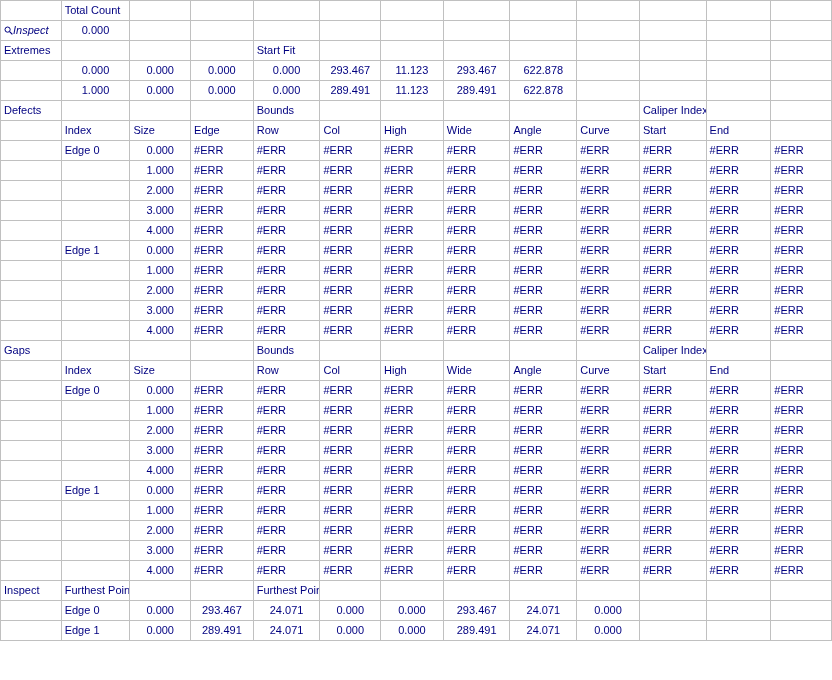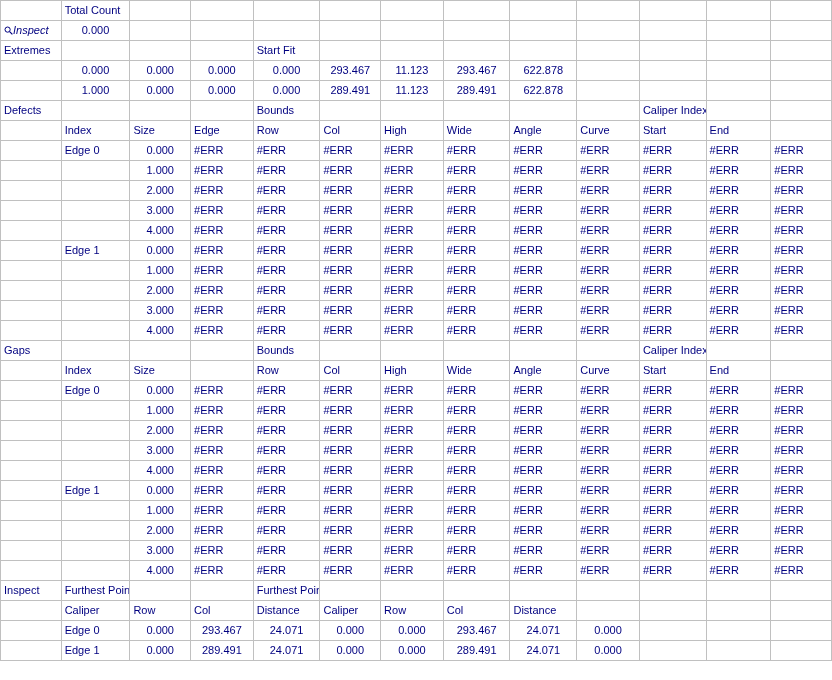--- a/index.html
+++ b/index.html
@@ -513,35 +513,20 @@
         <td class="txt blank"></td>
         <td class="txt blank"></td>
         <td class="txt blank"></td>
         <td class="txt blank"></td>
         <td class="txt blank"></td>
         <td class="txt blank"></td>
         <td class="txt blank"></td>
       </tr>
       <tr>
         <td class="txt blank"></td>
-        <td class="txt">Caliper</td>
-        <td class="txt">Row</td>
-        <td class="txt">Col</td>
-        <td class="txt">Distance</td>
-        <td class="txt">Caliper</td>
-        <td class="txt">Row</td>
-        <td class="txt">Col</td>
-        <td class="txt">Distance</td>
-        <td class="txt blank"></td>
-        <td class="txt blank"></td>
-        <td class="txt blank"></td>
-        <td class="txt blank"></td>
-      </tr>
-      <tr>
-        <td class="txt blank"></td>
         <td class="txt">Edge 0</td>
         <td class="num">0.000</td>
         <td class="num">293.467</td>
         <td class="num">24.071</td>
         <td class="num">0.000</td>
         <td class="num">0.000</td>
         <td class="num">293.467</td>
         <td class="num">24.071</td>
         <td class="num">0.000</td>
         <td class="txt blank"></td>

